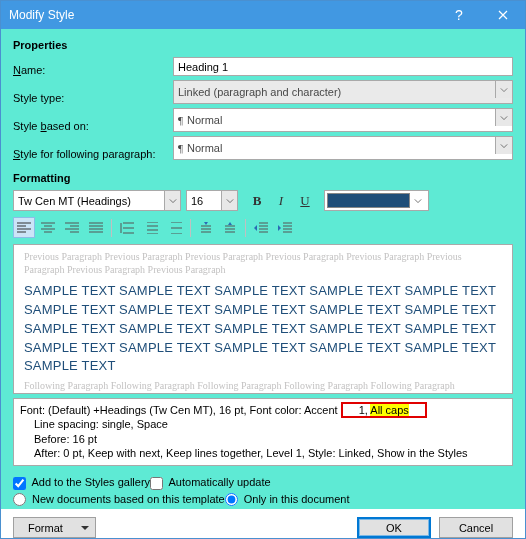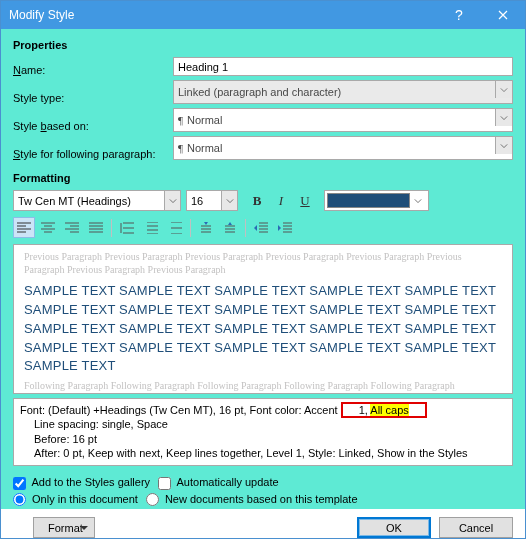--- a/index.html
+++ b/index.html
@@ -34,25 +34,25 @@
   .vsep { width: 1px; height: 18px; background: #c0c0c0; margin: 0 2px; }
   .preview { border: 1px solid #a9a9a9; background: #fff; height: 150px; padding: 6px 10px; overflow: hidden; font-size: 10px; }
   .preview .ghost { color: #c3c2c2; font-family: Georgia, serif; line-height: 1.25; font-size: 10px; }
   .sample-block { margin: 6px 0 4px 0; }
   .sample { color: #1f4e79; font-family: "Tw Cen MT", "Trebuchet MS", sans-serif; font-size: 13px; line-height: 1.45; letter-spacing: 0.2px; }
   .desc-box { border: 1px solid #a9a9a9; background: #fff; margin-top: 4px; height: 68px; padding: 4px 6px; font-size: 11px; line-height: 1.3; overflow: hidden; }
   .desc-box .indent { padding-left: 14px; }
   .hl { background: #ffff00; }
   .redbox { border: 2px solid #e00000; padding: 0 16px; }
   .checks { margin-top: 6px; padding-top: 4px; }
-  .chk-row { display: flex; align-items: center; gap: 8px; margin-bottom: 3px; font-size: 11px; }
+  .chk-row { display: flex; align-items: center; gap: 0; margin-bottom: 3px; font-size: 11px; }
   .chk-row input { margin: 0 3px 0 0; vertical-align: middle; }
   .footer { display: flex; align-items: center; padding: 8px 12px 10px 12px; }
   .btn { height: 21px; border: 1px solid #a0a0a0; background: #e1e1e1; font-size: 11px; padding: 0 14px; display: flex; align-items: center; justify-content: center; }
-  .btn.dd { padding-right: 11px; position: relative; margin-left: 20px; }
+  .btn.dd { padding-right: 32px; position: relative; }
   .btn.dd::after { content: ""; position: absolute; right: 6px; top: 8px; border: 4px solid transparent; border-top-color: #333; }
   .btn.primary { border: 2px solid #0078d4; background: #e1e1e1; box-shadow: 0 0 0 1px #7ab8e6 inset; }
   .spacer { flex: 1; }
   .pilcrow { font-family: Georgia, serif; font-size: 11px; margin-right: 4px; }
   svg { display: block; }
 </style>
 </head>
 <body>
 
 <div class="window">
@@ -228,22 +228,22 @@
       <div class="indent">Before:  16 pt</div>
       <div class="indent">After:  0 pt, Keep with next, Keep lines together, Level 1, Style: Linked, Show in the Styles</div>
     </div>
 
     <div class="checks">
       <div class="chk-row">
         <label><input type="checkbox" checked="" style=""> <span>Add to the Styles gallery</span></label>
         <label><input type="checkbox" style=""> <span>Automatically update</span></label>
       </div>
       <div class="chk-row">
+        <label><input type="radio" name="scope" style=""> <span>New documents based on this template</span></label>
         <label><input type="radio" name="scope" checked="" style=""> <span>Only in this document</span></label>
-        <label><input type="radio" name="scope" style=""> <span>New documents based on this template</span></label>
       </div>
     </div>
     </div>
   </div>
 
   <div class="footer">
     <div class="btn dd">
         <span>Format</span>
       </div>
     <div class="spacer"></div>

